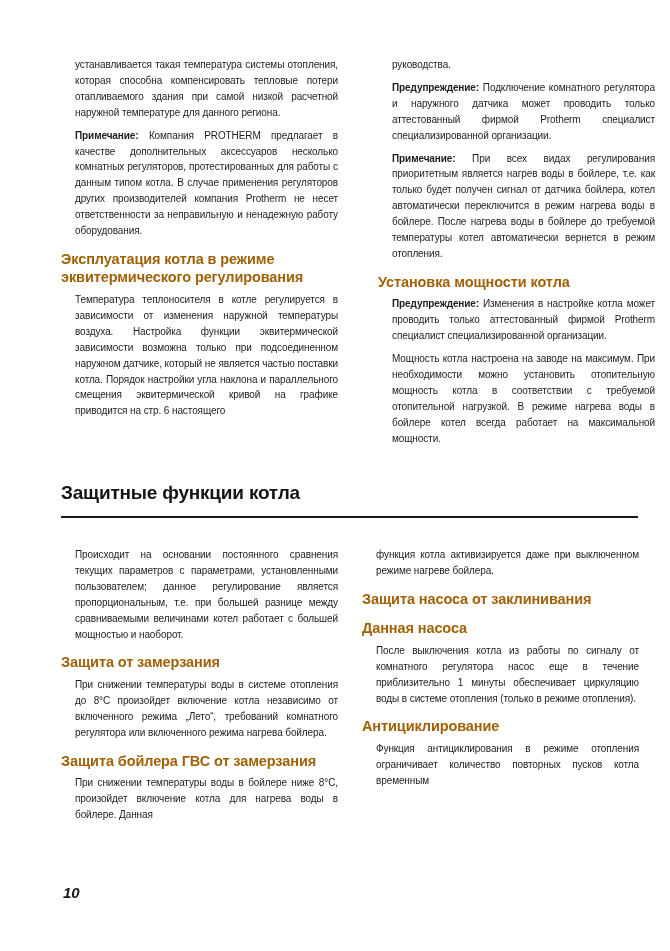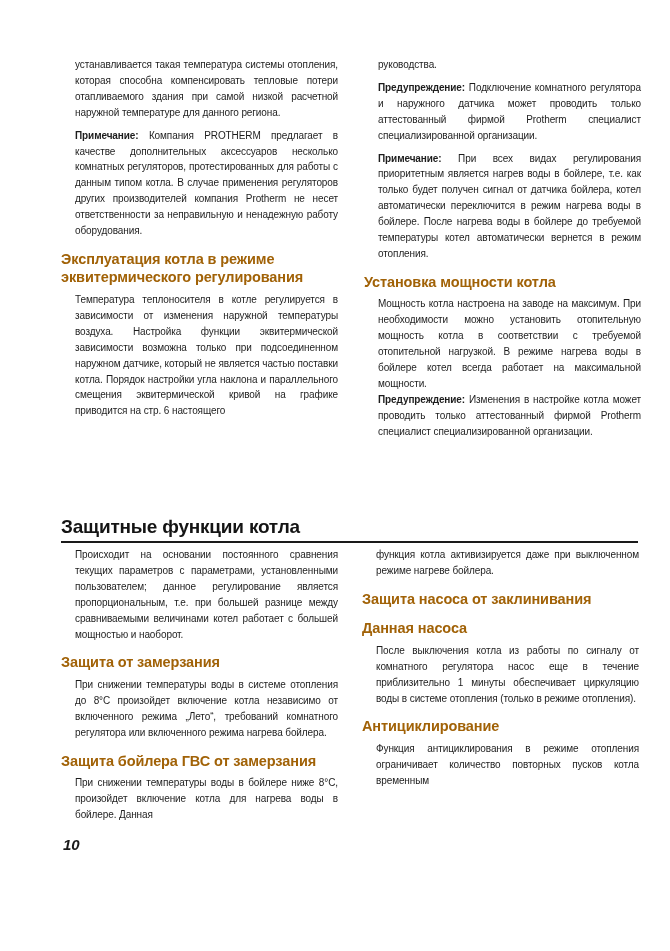--- a/index.html
+++ b/index.html
@@ -15,21 +15,21 @@
     overflow: hidden;
     font-family: "Liberation Sans", "DejaVu Sans", sans-serif;
     color: #1d1d1d;
     -webkit-font-smoothing: antialiased;
   }
   .col {
     position: absolute;
     width: 277px;
   }
   .col-tl { left: 61px;  top: 57px;  }
-  .col-tr { left: 364px; top: 57px;  }
+  .col-tr { left: 378px; top: 57px;  }
   .col-bl { left: 61px;  top: 547px; }
   .col-br { left: 362px; top: 547px; }
   .col > :first-child { margin-top: 0 !important; }
 
   p.body {
     margin: 4px 0 7px 0;
     padding-left: 14px;
     font-size: 10px;
     line-height: 15.9px;
     text-align: justify;
@@ -44,36 +44,36 @@
     font-size: 14.5px;
     line-height: 18.5px;
     font-weight: bold;
     color: #a16207;
     letter-spacing: -0.1px;
   }
 
   h2.divider {
     position: absolute;
     left: 61px;
-    top: 516px;
+    top: 482px;
     width: 577px;
     margin: 0;
     font-size: 19px;
     line-height: 21px;
     font-weight: bold;
     color: #141414;
-    padding-bottom: 4px;
+    padding-bottom: 13px;
     border-bottom: 2px solid #1a1a1a;
     letter-spacing: -0.2px;
   }
 
   .page-number {
     position: absolute;
     left: 63px;
-    top: 836px;
+    top: 884px;
     font-size: 15px;
     font-weight: bold;
     font-style: italic;
     color: #1a1a1a;
   }
 </style>
 </head>
 <body>
 
 <div class="page">
@@ -98,26 +98,26 @@
     </p>
     <p class="body">
       <span class="lead">Предупреждение:</span>
       <span>Подключение комнатного регулятора и наружного датчика может проводить только аттестованный фирмой Protherm специалист специализированной организации.</span>
     </p>
     <p class="body">
       <span class="lead">Примечание:</span>
       <span>При всех видах регулирования приоритетным является нагрев воды в бойлере, т.е. как только будет получен сигнал от датчика бойлера, котел автоматически переключится в режим нагрева воды в бойлере. После нагрева воды в бойлере до требуемой температуры котел автоматически вернется в режим отопления.</span>
     </p>
     <h3 class="sub">Установка мощности котла</h3>
-    <p class="body tight">
-      <span>Мощность котла настроена на заводе на максимум. При необходимости можно установить отопительную мощность котла в соответствии с требуемой отопительной нагрузкой. В режиме нагрева воды в бойлере котел всегда работает на максимальной мощности.</span>
-    </p>
     <p class="body flush">
       <span class="lead">Предупреждение:</span>
       <span>Изменения в настройке котла может проводить только аттестованный фирмой Protherm специалист специализированной организации.</span>
+    </p>
+    <p class="body tight">
+      <span>Мощность котла настроена на заводе на максимум. При необходимости можно установить отопительную мощность котла в соответствии с требуемой отопительной нагрузкой. В режиме нагрева воды в бойлере котел всегда работает на максимальной мощности.</span>
     </p>
   </div>
 
   <h2 class="divider">Защитные функции котла</h2>
 
   <div class="col col-bl">
     <p class="body">
       <span>Происходит на основании постоянного сравнения текущих параметров с параметрами, установленными пользователем; данное регулирование является пропорциональным, т.е. при большей разнице между сравниваемыми величинами котел работает с большей мощностью и наоборот.</span>
     </p>
     <h3 class="sub">Защита от замерзания</h3>

